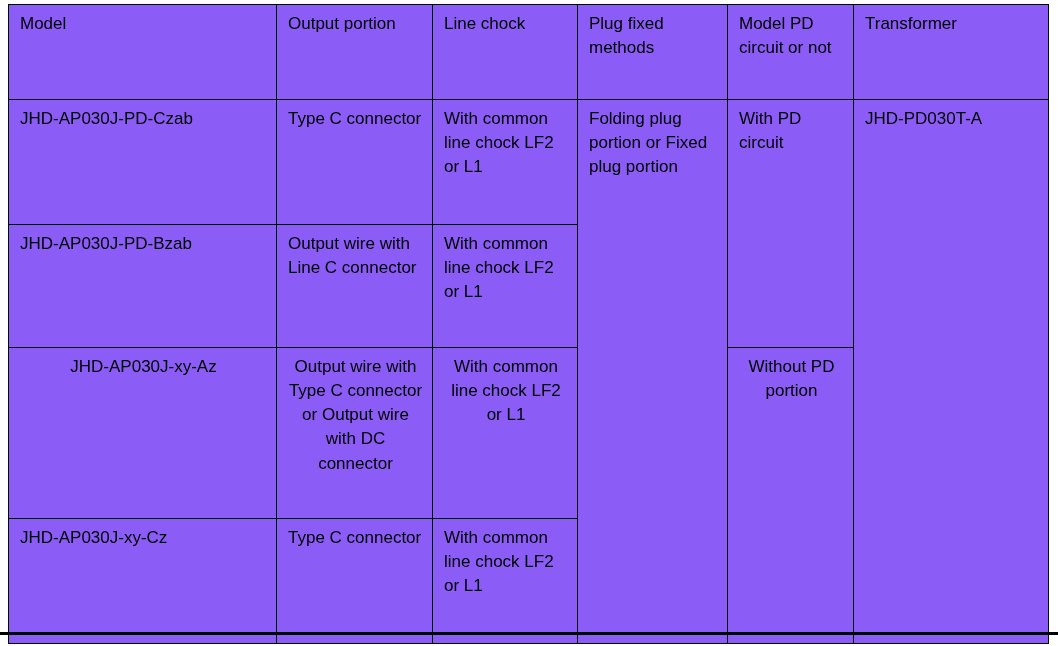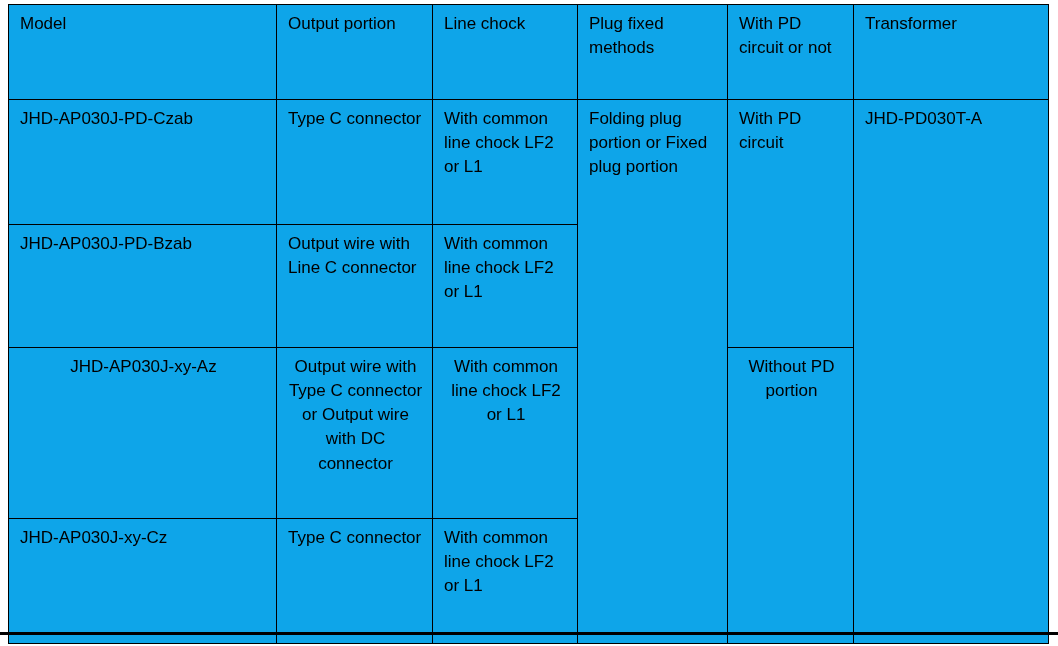--- a/index.html
+++ b/index.html
@@ -22,21 +22,21 @@
     position: absolute;
     left: 8px;
     top: 4px;
     width: 1040px;
   }
 
   table.spec-table {
     border-collapse: collapse;
     table-layout: fixed;
     width: 1040px;
-    background: #0ea5e9;
+    background: #8b5cf6;
   }
 
   table.spec-table td {
     border: 1px solid #000000;
     vertical-align: top;
     padding: 7px 9px 7px 11px;
     font-size: 17px;
     line-height: 1.42;
     color: #000000;
     font-weight: normal;
@@ -97,21 +97,21 @@
         <td>
           <span class="cell-text">Output portion</span>
         </td>
         <td>
           <span class="cell-text">Line chock</span>
         </td>
         <td>
           <span class="cell-text">Plug fixed methods</span>
         </td>
         <td>
-          <span class="cell-text">With PD circuit or not</span>
+          <span class="cell-text">Model PD circuit or not</span>
         </td>
         <td>
           <span class="cell-text">Transformer</span>
         </td>
       </tr>
 
       <tr class="r-1">
         <td>
           <span class="cell-text">JHD-AP030J-PD-Czab</span>
         </td>

